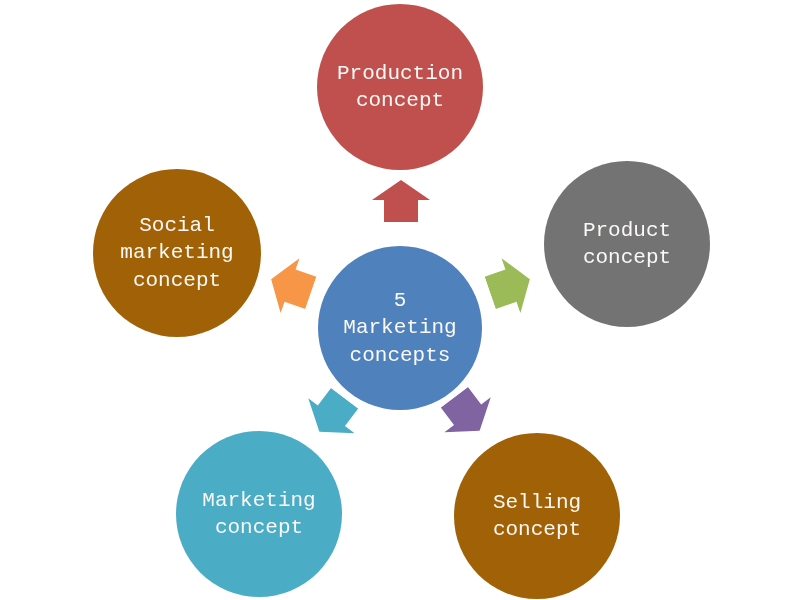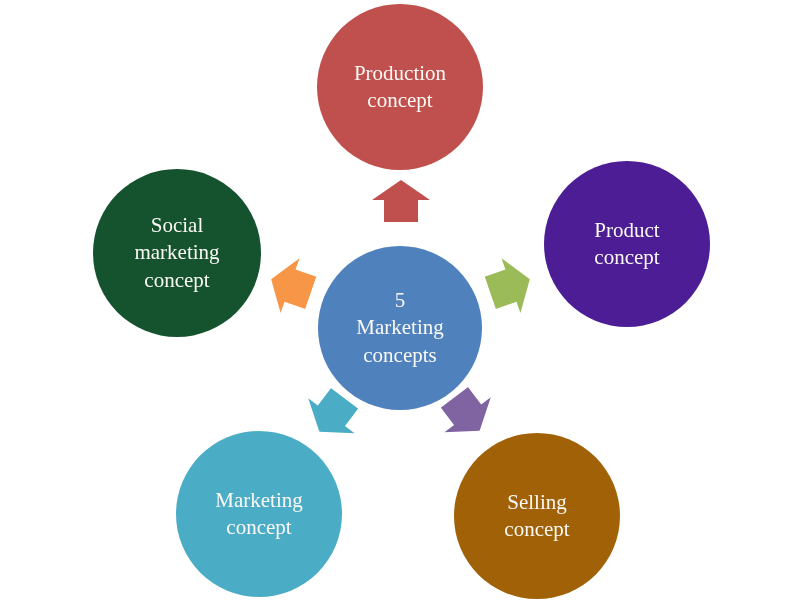--- a/index.html
+++ b/index.html
@@ -6,21 +6,21 @@
     margin: 0;
     padding: 0;
     background: #ffffff;
   }
   .canvas {
     position: relative;
     width: 800px;
     height: 600px;
     background: #ffffff;
     overflow: hidden;
-    font-family: Liberation Serif, serif;
+    font-family: Liberation Mono, monospace;
   }
   .circle {
     position: absolute;
     border-radius: 50%;
     display: flex;
     align-items: center;
     justify-content: center;
     text-align: center;
     color: #fbf9f6;
     font-size: 21px;
@@ -50,30 +50,30 @@
   .a-social     { left: 262px; top: 265px; transform: rotate(-71deg); }
 </style>
 </head>
 <body>
 
 <div class="canvas">
 
   <div class="circle c-production" style="background-color: rgb(192, 80, 77);">Production
 concept</div>
 
-  <div class="circle c-product" style="background-color: #4c1d95;">Product
+  <div class="circle c-product" style="background-color: #737373;">Product
 concept</div>
 
   <div class="circle c-selling" style="background-color: #a16207;">Selling
 concept</div>
 
   <div class="circle c-marketing" style="background-color: rgb(75, 172, 198);">Marketing
 concept</div>
 
-  <div class="circle c-social" style="background-color: #14532d;">Social
+  <div class="circle c-social" style="background-color: #a16207;">Social
 marketing
 concept</div>
 
   <div class="circle c-center" style="background-color: rgb(79, 129, 189);">5
 Marketing
 concepts</div>
 
   <svg class="arrow a-production" viewBox="0 0 58 42" aria-hidden="true">
     <polygon points="29,0 58,20 46,20 46,42 12,42 12,20 0,20" fill="#c0504d"></polygon>
   </svg>

